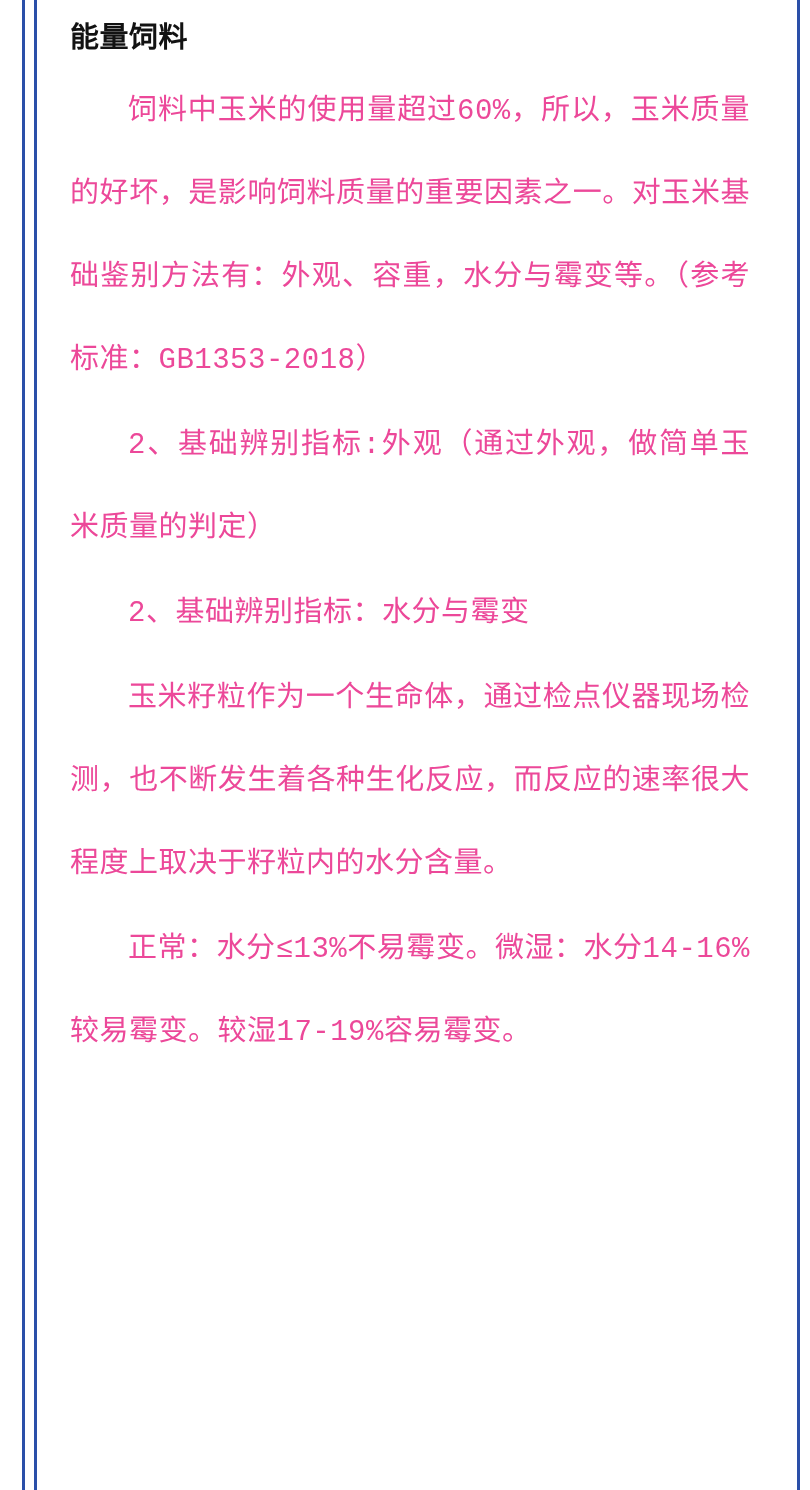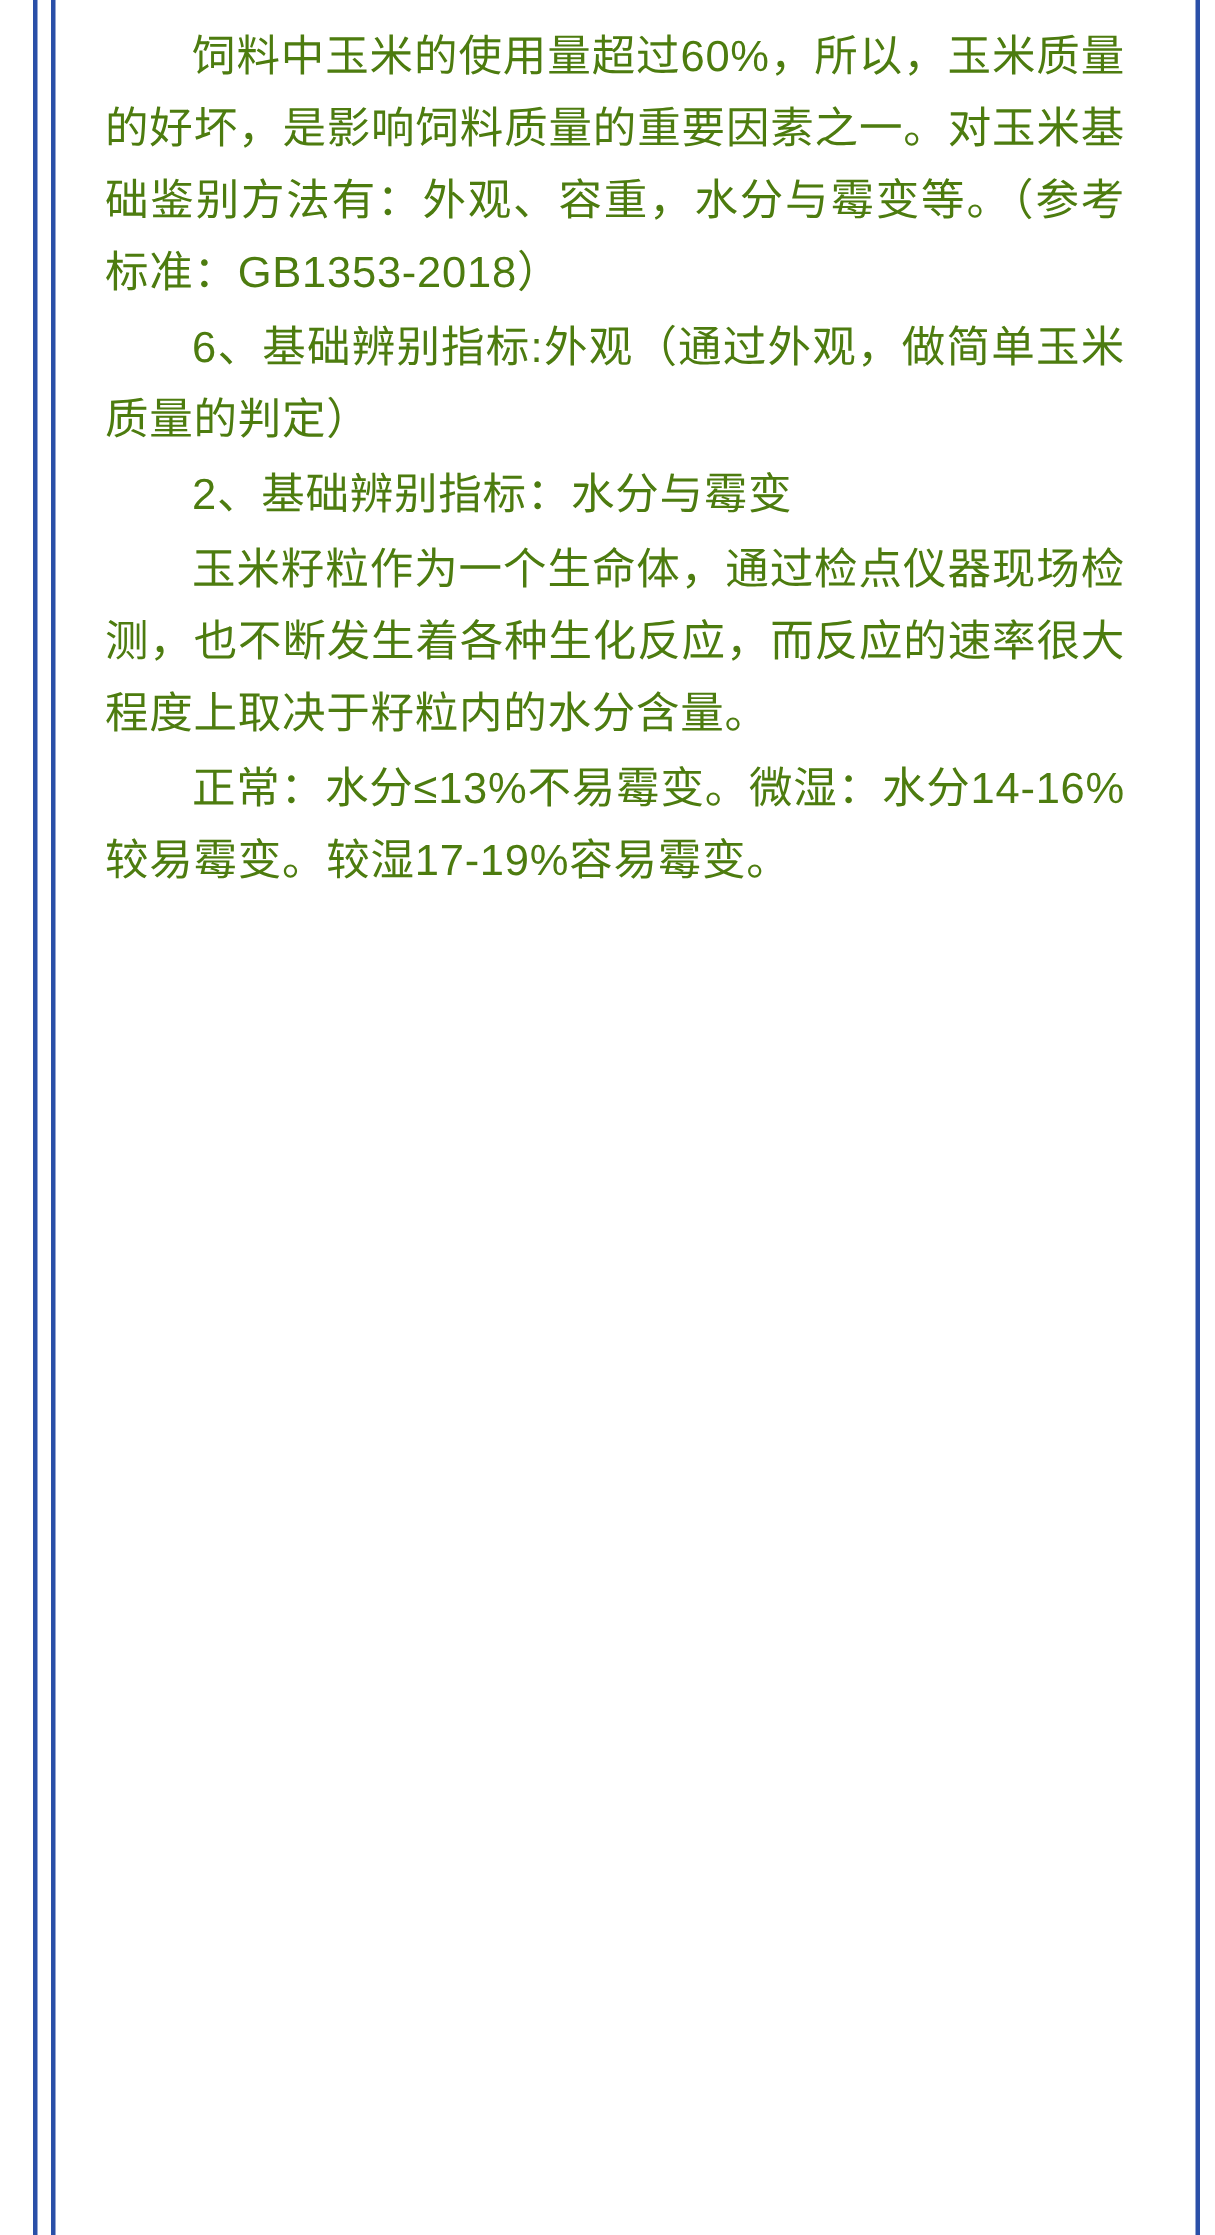--- a/index.html
+++ b/index.html
@@ -68,44 +68,46 @@
     font-weight: bold;
     line-height: 46px;
     color: #121212;
     letter-spacing: 0.5px;
   }
 
   p.para {
     margin: 0 0 2px 0;
     padding: 0;
     font-size: 29px;
-    line-height: 48px;
-    color: #4d7c0f;
+    line-height: 83px;
+    color: #ec4899;
     text-indent: 2em;
     text-align: justify;
     text-justify: inter-ideograph;
     letter-spacing: 0.5px;
     word-break: break-all;
+    font-family: Liberation Mono, monospace;
   }
 </style>
 </head>
 <body>
 
 <div class="page">
 
   <div class="rule-outer"></div>
   <div class="rule-inner"></div>
   <div class="rule-right"></div>
 
   <div class="content">
 
+    <h1 class="article-title">能量饲料</h1>
 
     <p class="para">饲料中玉米的使用量超过60%，所以，玉米质量的好坏，是影响饲料质量的重要因素之一。对玉米基础鉴别方法有：外观、容重，水分与霉变等。（参考标准：GB1353-2018）</p>
 
-    <p class="para">6、基础辨别指标:外观（通过外观，做简单玉米质量的判定）</p>
+    <p class="para">2、基础辨别指标:外观（通过外观，做简单玉米质量的判定）</p>
 
 
 
     <p class="para">2、基础辨别指标：水分与霉变</p>
 
     <p class="para">玉米籽粒作为一个生命体，通过检点仪器现场检测，也不断发生着各种生化反应，而反应的速率很大程度上取决于籽粒内的水分含量。</p>
 
     <p class="para">正常：水分≤13%不易霉变。微湿：水分14-16%较易霉变。较湿17-19%容易霉变。</p>
 
   </div>

